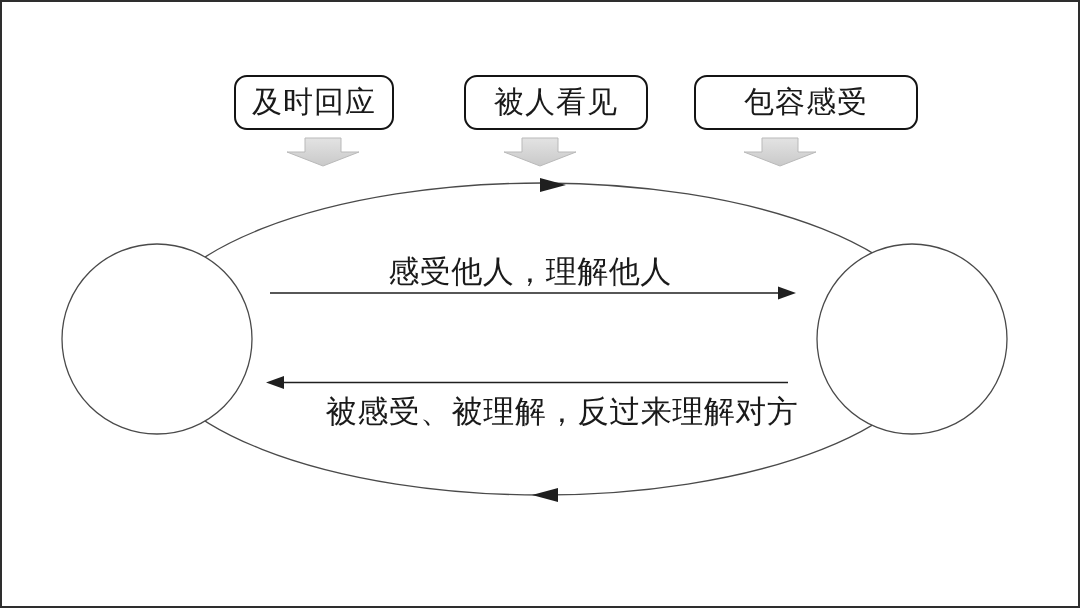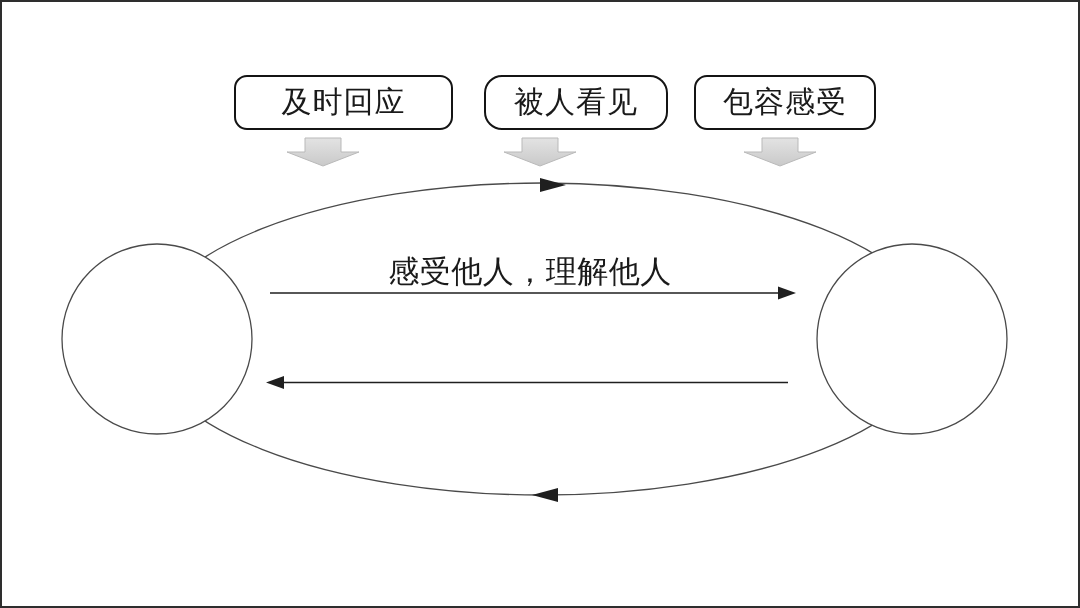--- a/index.html
+++ b/index.html
@@ -29,23 +29,23 @@
     border-radius: 13px;
     background: #ffffff;
     display: flex;
     align-items: center;
     justify-content: center;
     font-size: 30px;
     letter-spacing: 1px;
     z-index: 2;
     white-space: nowrap;
   }
-  .box-0 { left: 232px; width: 219px; }
-  .box-1 { left: 482px; width: 184px; border-radius: 18px; }
-  .box-2 { left: 692px; width: 182px; }
+  .box-0 { left: 232px; width: 160px; }
+  .box-1 { left: 462px; width: 184px; }
+  .box-2 { left: 692px; width: 224px; }
   .node-label {
     position: absolute;
     top: 317px;
     width: 190px;
     text-align: center;
     font-size: 32px;
     z-index: 2;
     white-space: nowrap;
   }
   .node-a { left: 58px; }
@@ -98,14 +98,15 @@
   </div>
   <div class="concept-box box-1">
     <span>被人看见</span>
   </div>
   <div class="concept-box box-2">
     <span>包容感受</span>
   </div>
 
 
   <div class="flow-text flow-forward">感受他人，理解他人</div>
+  <div class="flow-text flow-backward">被感受、被理解，反过来理解对方</div>
 
 </div>
 
 </body></html>

